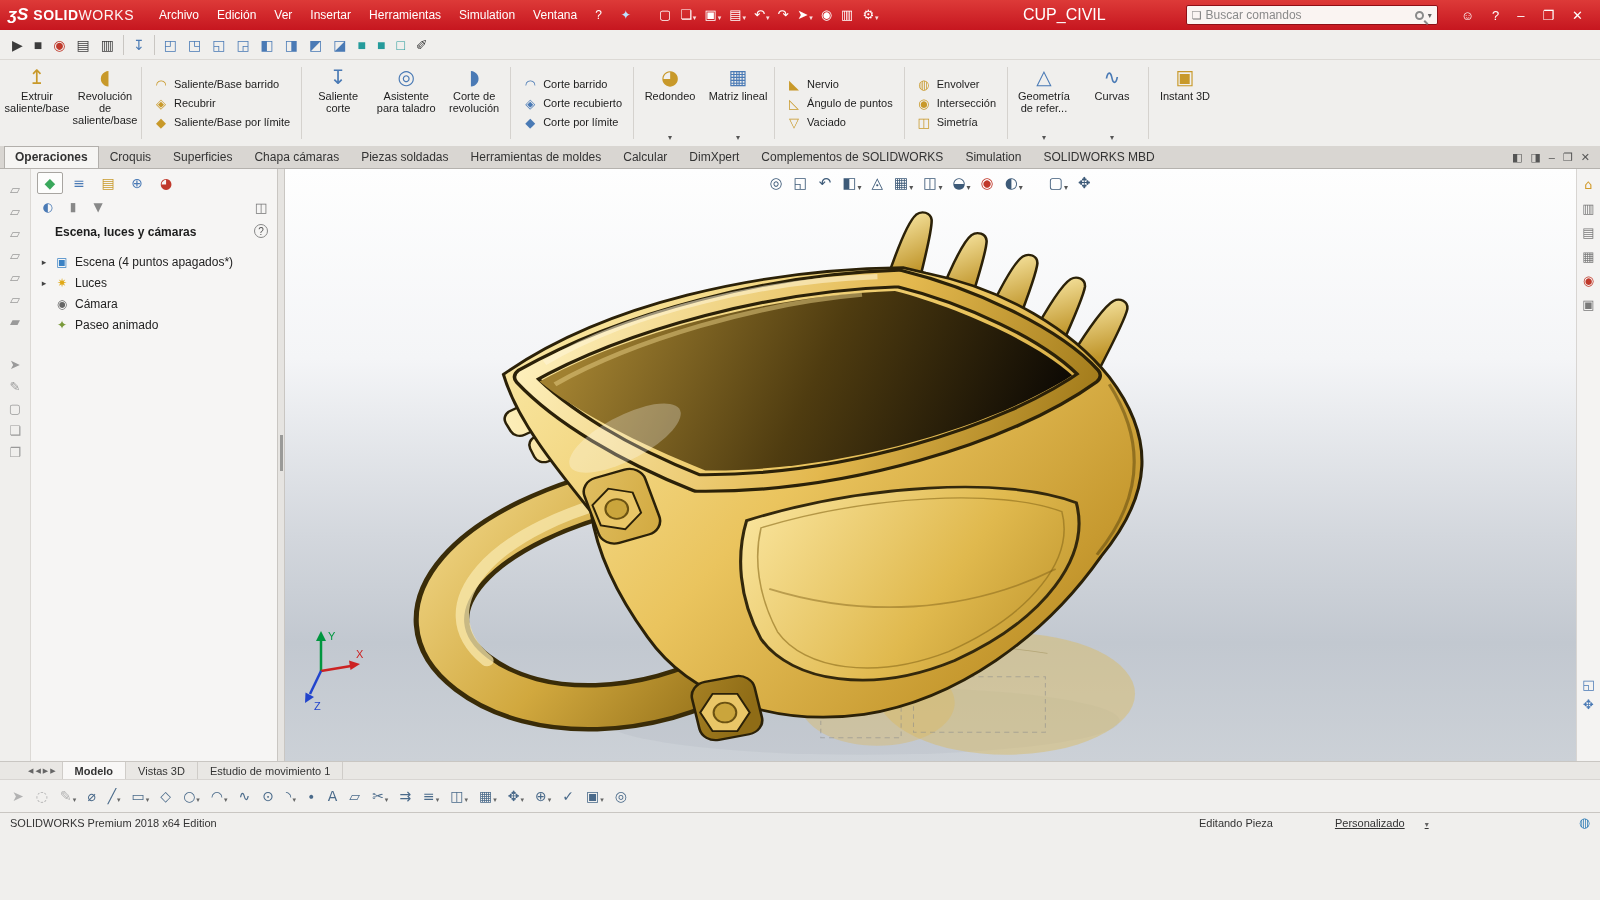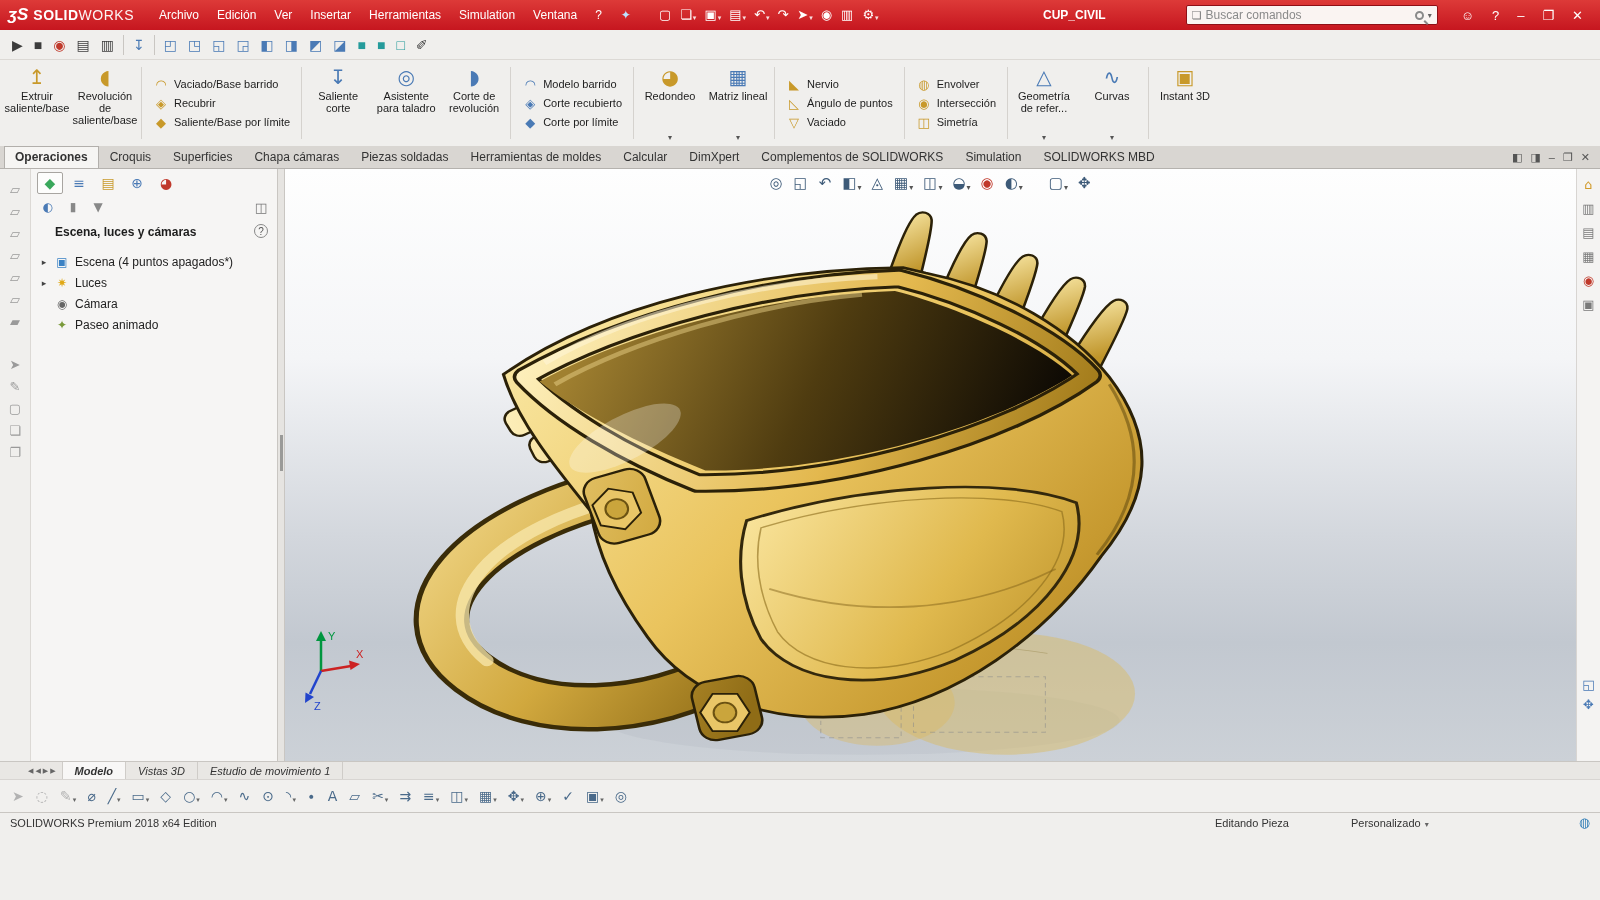--- a/index.html
+++ b/index.html
@@ -15,21 +15,21 @@
   .logo-solid { font-weight:bold; font-size:14px; letter-spacing:.5px; }
   .logo-works { font-size:14px; letter-spacing:.5px; opacity:.95; }
   .menus { display:flex; }
   .menu-item { padding:5px 9px; font-size:12px; cursor:default; }
   .pin-icon { margin:0 10px; color:#bfe0ff; font-size:12px; }
   .qat { display:flex; align-items:center; margin-left:14px; }
   .qat-item { display:flex; align-items:flex-end; padding:2px 4px; }
   .qat-glyph { font-size:13px; line-height:14px; }
   .qat-dd { font-size:7px; margin-left:1px; opacity:.85; }
   .tb-spacer { flex:1; }
-  .doc-title { font-size:12px; margin-right:80px; white-space:nowrap;font-weight:bold; }
+  .doc-title { font-size:16px; margin-right:80px; white-space:nowrap; }
   .searchbox { width:252px; height:20px; background:#faf4f2; border:1px solid #8e0f16; border-radius:2px;
     display:flex; align-items:center; padding:0 5px; color:#555; margin-right:14px; }
   .search-scope { font-size:11px; color:#777; margin-right:4px; }
   .searchbox input { border:none; background:transparent; flex:1; font-size:12px; color:#444; outline:none; min-width:0;
     font-family:"Liberation Sans",sans-serif;}
   .searchbox input::placeholder { color:#8a8a8a; }
   .mag { width:9px; height:9px; border:2px solid #8a8a8a; border-radius:50%; position:relative; margin:0 4px; flex:0 0 auto;}
   .mag::after { content:""; position:absolute; width:2px; height:5px; background:#8a8a8a; left:8px; top:7px; transform:rotate(-45deg); }
   .sb-dd { font-size:8px; color:#666; }
   .tb-right { display:flex; align-items:center; }
@@ -111,36 +111,36 @@
   .hud-dd { font-size:8px; color:#555; }
   .triad { position:absolute; left:10px; bottom:50px; }
 
   .right-strip { width:24px; background:#f4f3f2; border-left:1px solid #d8d5d2; display:flex; flex-direction:column;
     align-items:center; padding-top:8px; gap:9px; color:#7a7a7a; font-size:13px; flex:0 0 auto; position:relative; }
   .rs-icon { font-family:"DejaVu Sans",sans-serif; }
   .rs-lower { position:absolute; top:508px; left:0; right:0; display:flex; flex-direction:column; align-items:center; gap:5px; }
 
   
   .bottom-tabs { height:18px; background:#e9e7e4; border-top:1px solid #c9c6c2; display:flex; align-items:stretch;
-    font-size:11px; flex:0 0 auto;font-style:italic; }
+    font-size:11px; flex:0 0 auto; }
   .bt-nav { display:flex; align-items:center; gap:2px; padding:0 6px 0 28px; color:#666; font-size:7px; }
   .b-tab { padding:0 12px; display:flex; align-items:center; border-right:1px solid #cfccc8; color:#333; white-space:nowrap; }
   .b-tab.active { background:#f8f7f6; font-weight:bold; border-left:1px solid #cfccc8; }
 
   .bottom-toolbar { height:33px; background:#f1f0ee; border-top:1px solid #d8d5d2; display:flex; align-items:center;
     gap:11px; padding:0 12px; color:#4a6a8a; font-size:14px; flex:0 0 auto; }
   .bt-item { display:flex; align-items:flex-end; gap:1px; font-family:"DejaVu Sans",sans-serif; }
   .bt-item.dim { color:#b2b2b2; }
   .bt-dd { font-size:7px; color:#666; }
 
   .statusbar { height:20px; background:#f0efed; border-top:1px solid #c9c6c2; display:flex; align-items:center;
     font-size:11px; color:#333; padding:0 10px; flex:0 0 auto; }
   .sb-left { flex:1; }
   .sb-editing { margin-right:62px; }
-  .sb-custom { display:flex; align-items:flex-end; gap:4px; margin-right:150px; }
+  .sb-custom { display:flex; align-items:flex-end; gap:20px; margin-right:150px;text-decoration:underline; }
   .sb-globe { color:#2a7ab5; font-size:13px; }
 </style>
 </head>
 <body>
 
 <div id="app">
 
   <header class="titlebar">
     <div class="logo">
       <span class="logo-mark">ʒS</span>
@@ -256,21 +256,21 @@
         <div class="ricon">◖</div>
         <div class="rlabel">Revolución de saliente/base</div>
         <div class="rdd"></div>
       </div>
       </div>
     <div class="rsep"></div>
     <div class="rgroup stack">
 
     <div class="rsmall gold">
         <span class="ricon-s">◠</span>
-        <span class="rlabel-s">Vaciado/Base barrido</span>
+        <span class="rlabel-s">Saliente/Base barrido</span>
       </div>
         <div class="rsmall gold">
         <span class="ricon-s">◈</span>
         <span class="rlabel-s">Recubrir</span>
       </div>
         <div class="rsmall gold">
         <span class="ricon-s">◆</span>
         <span class="rlabel-s">Saliente/Base por límite</span>
       </div>
       </div>
@@ -291,21 +291,21 @@
         <div class="ricon">◗</div>
         <div class="rlabel">Corte de revolución</div>
         <div class="rdd"></div>
       </div>
       </div>
     <div class="rsep"></div>
     <div class="rgroup stack">
 
     <div class="rsmall blue">
         <span class="ricon-s">◠</span>
-        <span class="rlabel-s">Modelo barrido</span>
+        <span class="rlabel-s">Corte barrido</span>
       </div>
         <div class="rsmall blue">
         <span class="ricon-s">◈</span>
         <span class="rlabel-s">Corte recubierto</span>
       </div>
         <div class="rsmall blue">
         <span class="ricon-s">◆</span>
         <span class="rlabel-s">Corte por límite</span>
       </div>
       </div>

